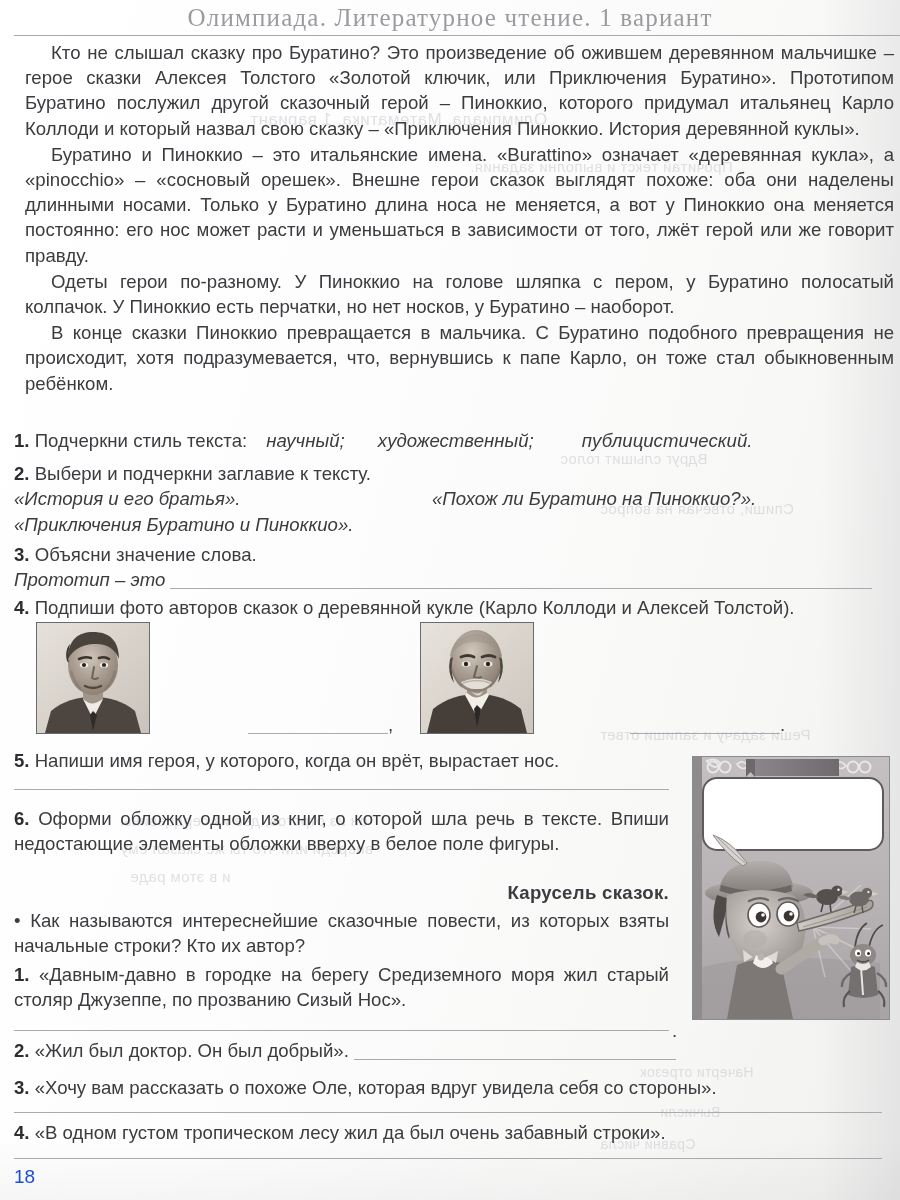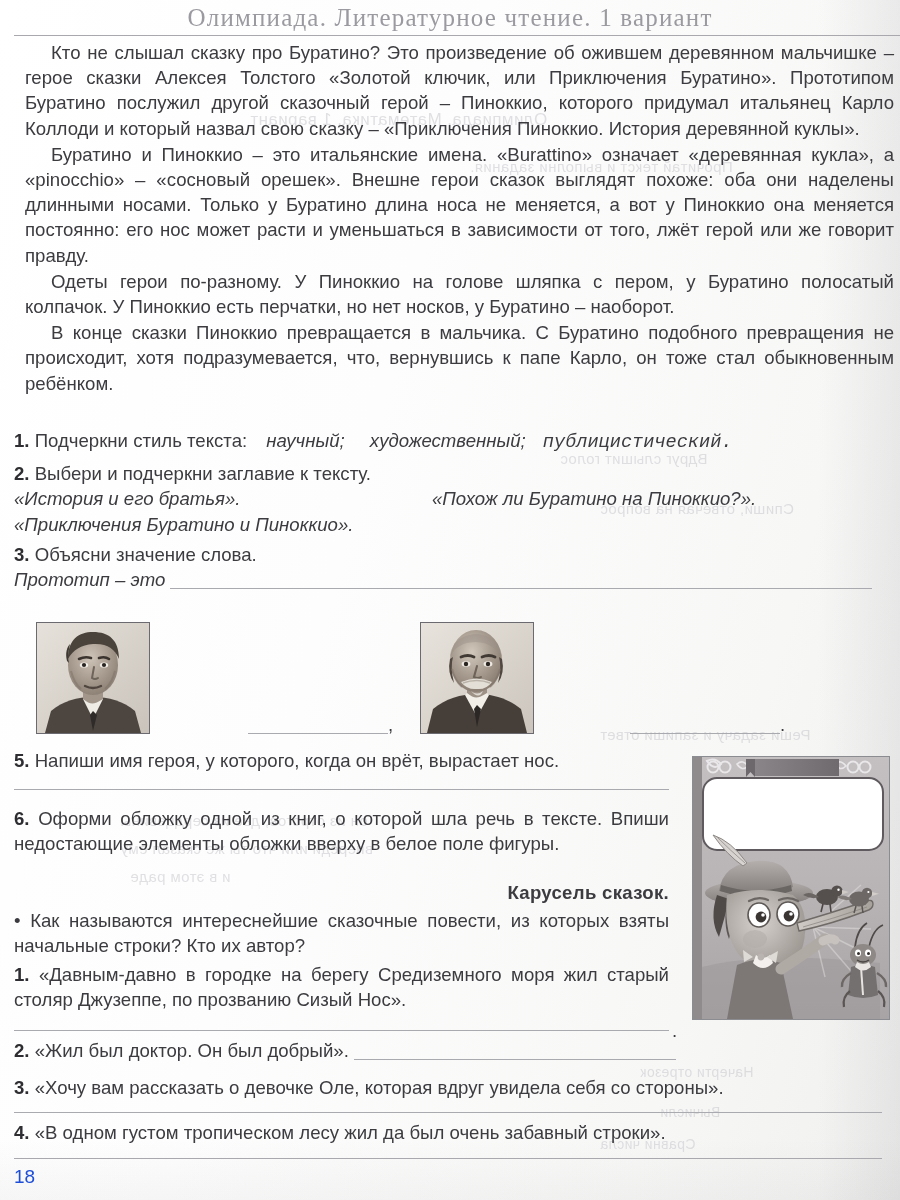--- a/index.html
+++ b/index.html
@@ -173,22 +173,22 @@
     <p class="para">Буратино и Пиноккио – это итальянские имена. «Burattino» означает «деревянная кукла», а «pinocchio» – «сосновый орешек». Внешне герои сказок выглядят похоже: оба они наделены длинными носами. Только у Буратино длина носа не меняется, а вот у Пиноккио она меняется постоянно: его нос может расти и уменьшаться в зависимости от того, лжёт герой или же говорит правду.</p>
     <p class="para">Одеты герои по-разному. У Пиноккио на голове шляпка с пером, у Буратино полосатый колпачок. У Пиноккио есть перчатки, но нет носков, у Буратино – наоборот.</p>
     <p class="para">В конце сказки Пиноккио превращается в мальчика. С Буратино подобного превращения не происходит, хотя подразумевается, что, вернувшись к папе Карло, он тоже стал обыкновенным ребёнком.</p>
   </div>
 
   <div class="col" style="top:428px;">
     <div class="qline">
       <span class="qnum">1.</span>
       <span>Подчеркни стиль текста:</span>
       <span class="ital" style="margin-left:14px;">научный;</span>
-      <span class="ital" style="margin-left:20px;">художественный;</span>
-      <span class="ital" style="margin-left:12px;font-family:Liberation Mono, monospace;">публицистический.</span>
+      <span class="ital" style="margin-left:28px;">художественный;</span>
+      <span class="ital" style="margin-left:43px;">публицистический.</span>
     </div>
   </div>
 
   <div class="col" style="top:461px;">
     <div class="qline">
       <span class="qnum">2.</span>
       <span>Выбери и подчеркни заглавие к тексту.</span>
     </div>
     <div class="qline" style="position:relative;height:26px;">
       <span class="ital" style="position:absolute;left:0;top:0;">«История и его братья».</span>
@@ -203,20 +203,26 @@
     <div class="qline">
       <span class="qnum">3.</span>
       <span>Объясни значение слова.</span>
     </div>
     <div class="qline">
       <span class="ital">Прототип – это</span>
       <span class="blank" style="width:702px;"></span>
     </div>
   </div>
 
+  <div class="col" style="top:595px;">
+    <div class="qline">
+      <span class="qnum">4.</span>
+      <span>Подпиши фото авторов сказок о деревянной кукле (Карло Коллоди и Алексей Толстой).</span>
+    </div>
+  </div>
 
   <div class="photo" style="left:36px;top:622px;width:112px;height:110px;">
     <svg viewBox="0 0 112 110" preserveAspectRatio="none" aria-hidden="true">
       <defs>
         <linearGradient id="bgA" x1="0" y1="0" x2="1" y2="1">
           <stop offset="0%" stop-color="#e6e1da"></stop>
             <stop offset="100%" stop-color="#c9c3bb"></stop>
         </linearGradient>
         <radialGradient id="faceA" cx="45%" cy="38%" r="62%">
           <stop offset="0%" stop-color="#cfc4b8"></stop>
@@ -487,21 +493,21 @@
     <div class="qline">
       <span class="qnum">2.</span>
       <span>«Жил был доктор. Он был добрый».</span>
       <span class="blank" style="width:322px;"></span>
     </div>
   </div>
 
   <div style="position:absolute;left:14px;top:1075px;width:880px;">
     <div class="qline" style="white-space:nowrap;">
       <span class="qnum">3.</span>
-      <span>«Хочу вам рассказать о девочке Оле, которая вдруг увидела себя со стороны».</span>
+      <span>«Хочу вам рассказать о похоже Оле, которая вдруг увидела себя со стороны».</span>
     </div>
   </div>
   <div class="fullrule" style="position:absolute;left:14px;top:1112px;width:868px;"></div>
 
   <div style="position:absolute;left:14px;top:1120px;width:880px;">
     <div class="qline" style="white-space:nowrap;">
       <span class="qnum">4.</span>
       <span>«В одном густом тропическом лесу жил да был очень забавный строки».</span>
     </div>
   </div>

